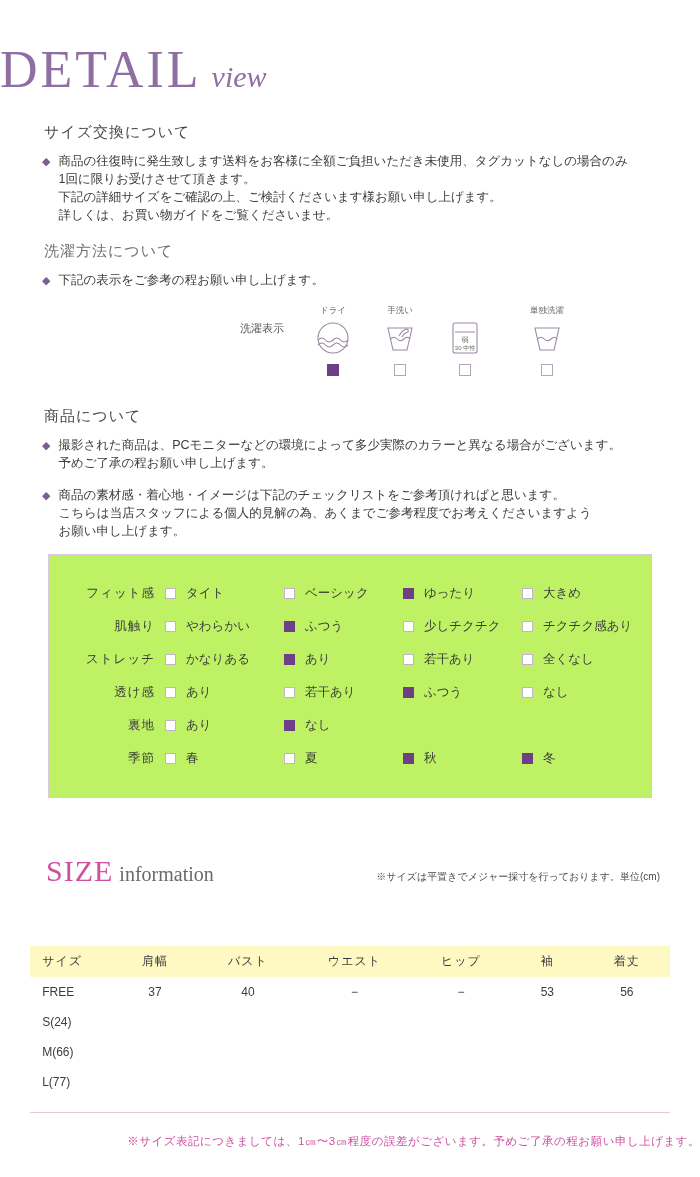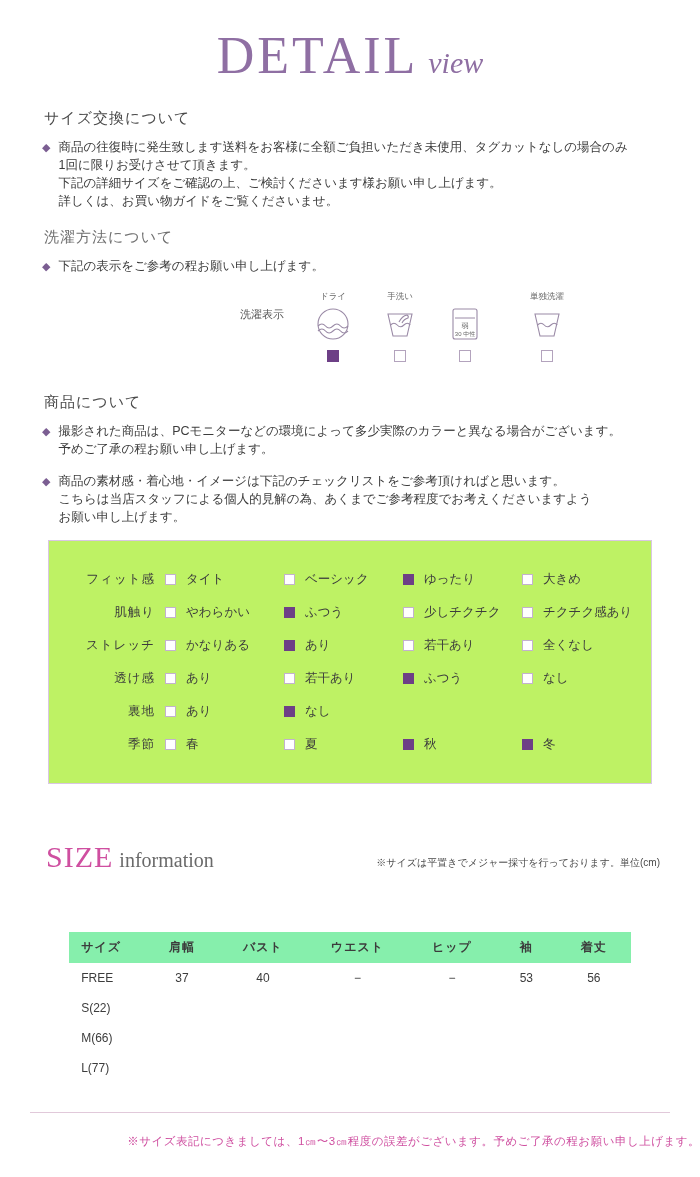--- a/index.html
+++ b/index.html
@@ -11,22 +11,21 @@
     width: 700px;
     height: 1177px;
     position: relative;
     font-family: "Liberation Sans", sans-serif;
     color: #333333;
     overflow: hidden;
   }
 
   
   .header {
-    text-align: center;
-    padding-top: 26px;
+    padding-top: 40px;
     padding-bottom: 6px;
   }
   .header .detail {
     font-family: "Liberation Serif", serif;
     font-size: 52px;
     letter-spacing: 3px;
     color: #8f6fa3;
     font-weight: normal;
     display: inline-block;
     vertical-align: baseline;
@@ -189,23 +188,23 @@
     margin-top: 58px;
     display: flex;
     justify-content: center;
   }
   table.size-table {
     border-collapse: collapse;
     font-size: 12px;
     color: #3c3c3c;
   }
   table.size-table th {
-    background: #86efac;
-    font-weight: bold;
-    padding: 7px 24px;
+    background: #fef9c3;
+    font-weight: normal;
+    padding: 7px 30px;
     border: none;
     white-space: nowrap;
     letter-spacing: 1px;
   }
   table.size-table th:first-child { text-align: left; padding-left: 12px; }
   table.size-table td {
     padding: 8px 14px;
     text-align: center;
     border: none;
     white-space: nowrap;
@@ -478,21 +477,21 @@
       <tr>
         <td>FREE</td>
         <td>37</td>
         <td>40</td>
         <td>−</td>
         <td>−</td>
         <td>53</td>
         <td>56</td>
       </tr>
       <tr>
-        <td>S(22)</td>
+        <td>S(24)</td>
         <td></td>
         <td></td>
         <td></td>
         <td></td>
         <td></td>
         <td></td>
       </tr>
       <tr>
         <td>M(66)</td>
         <td></td>

